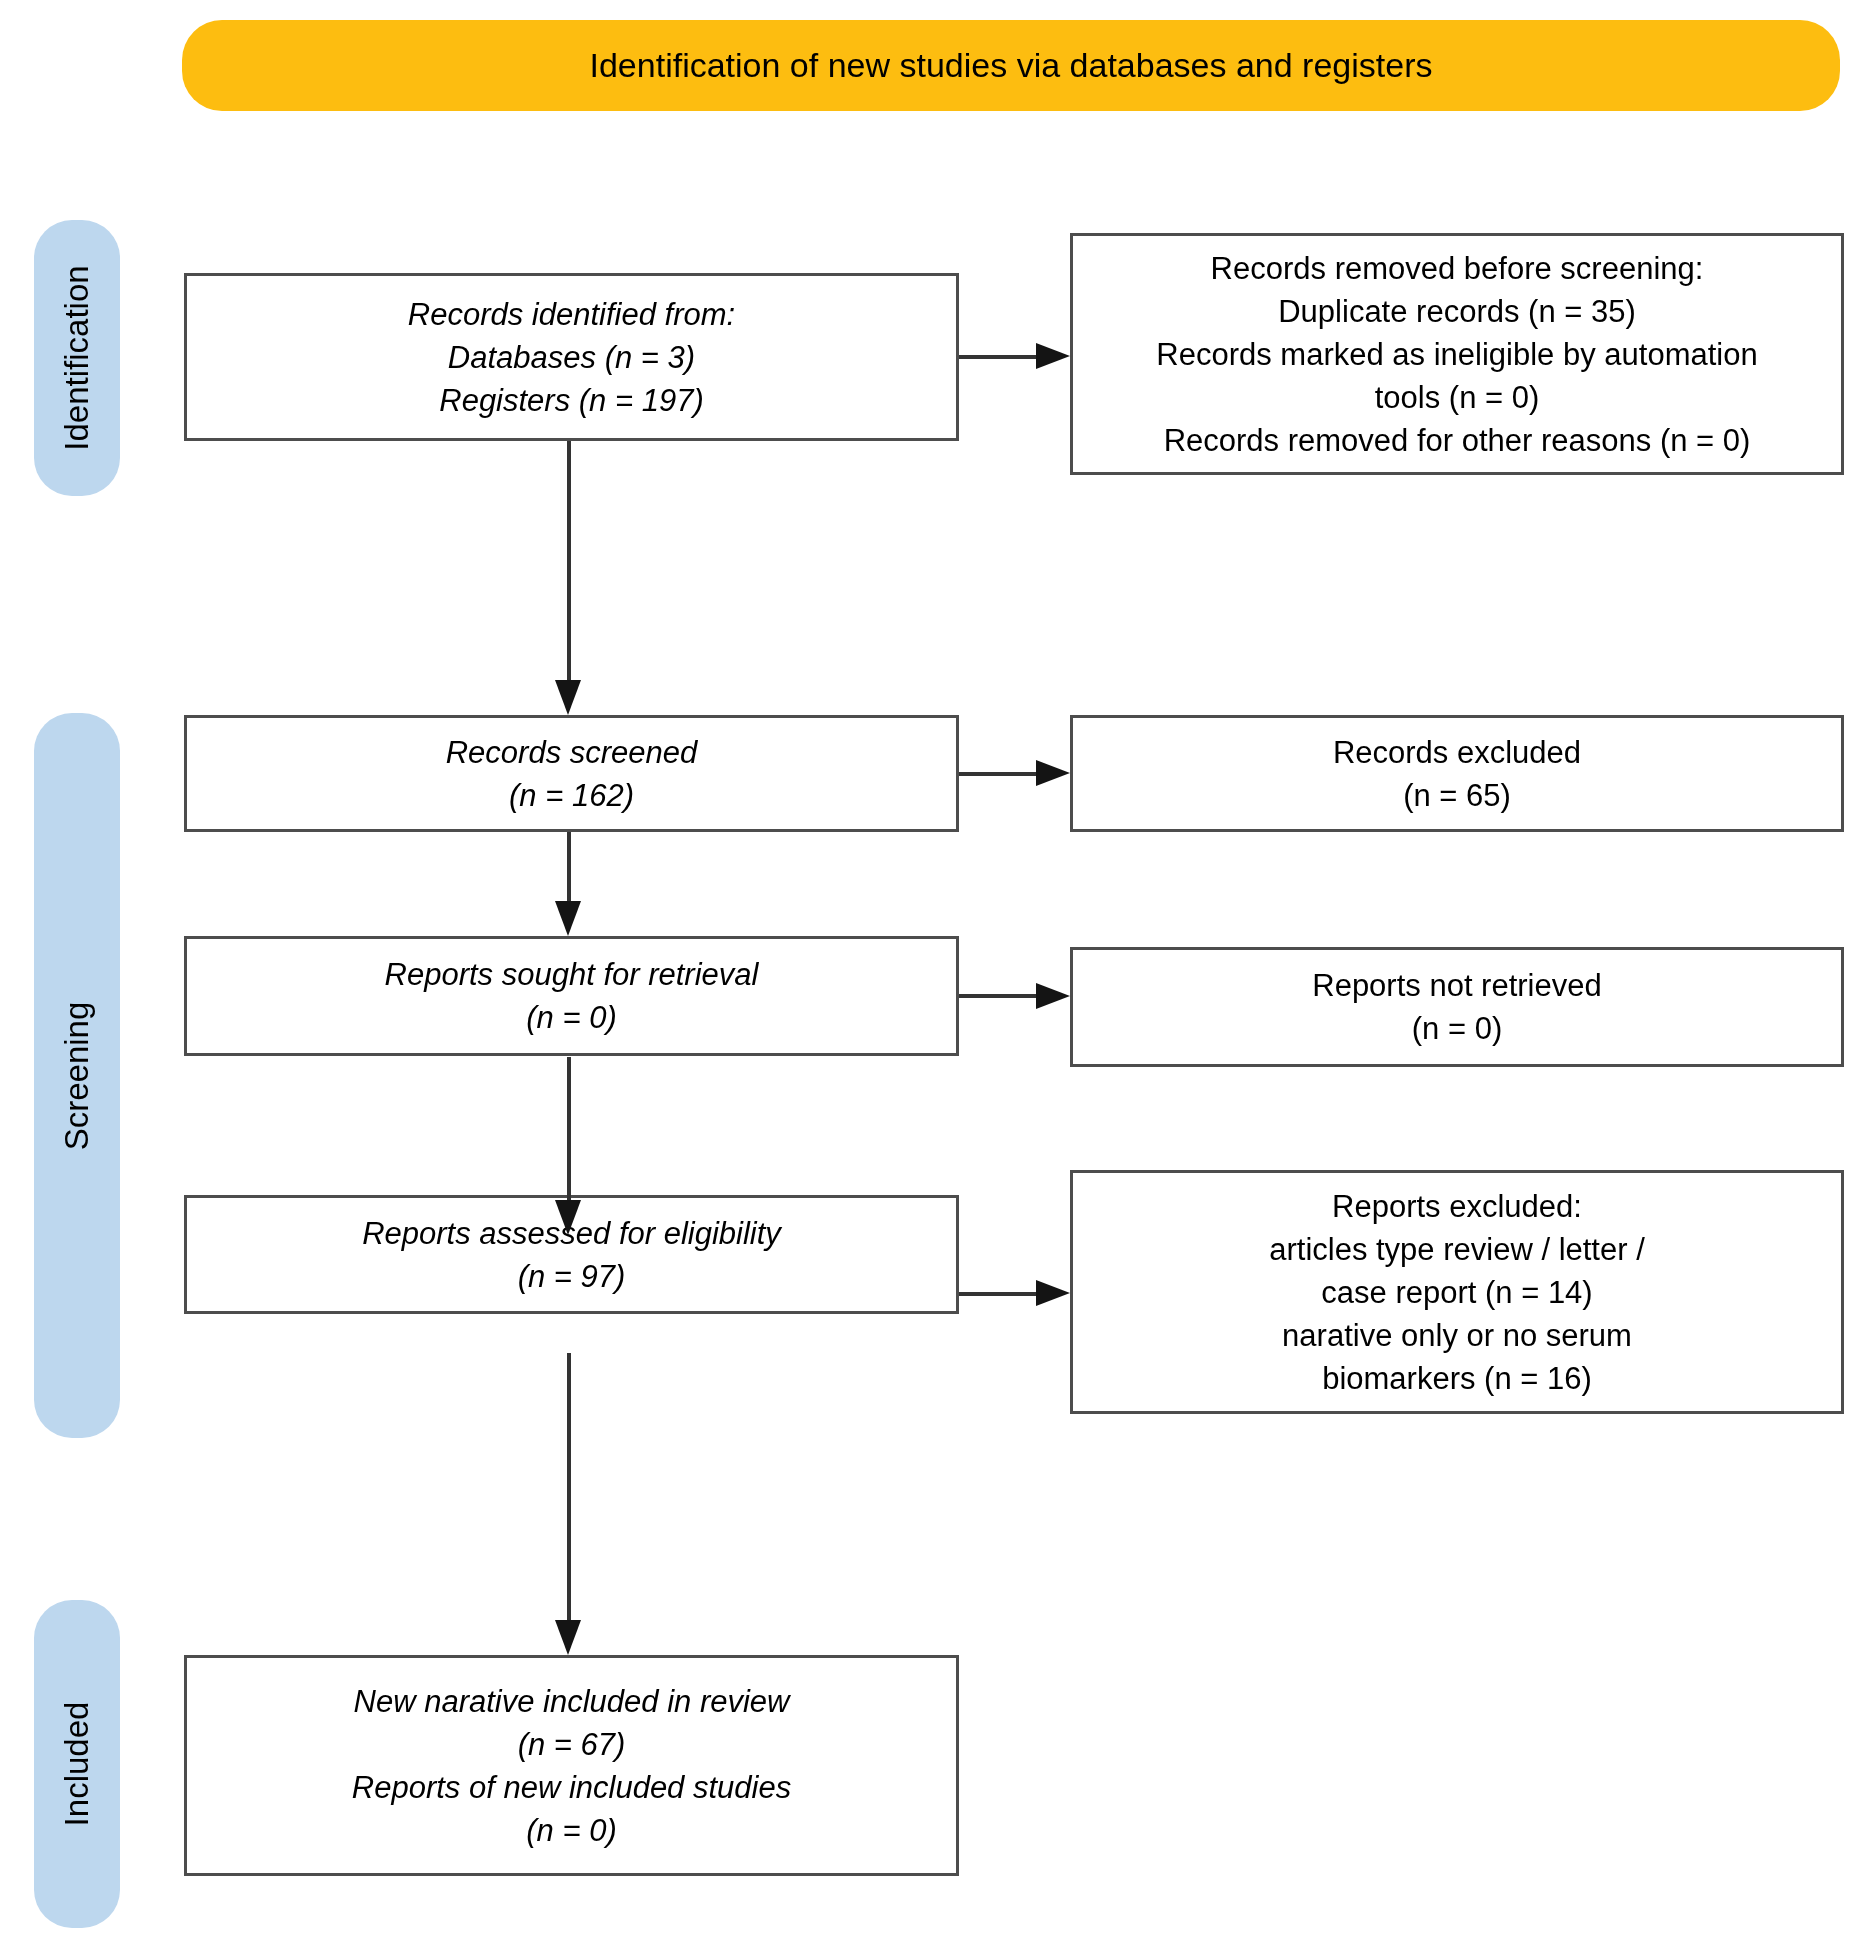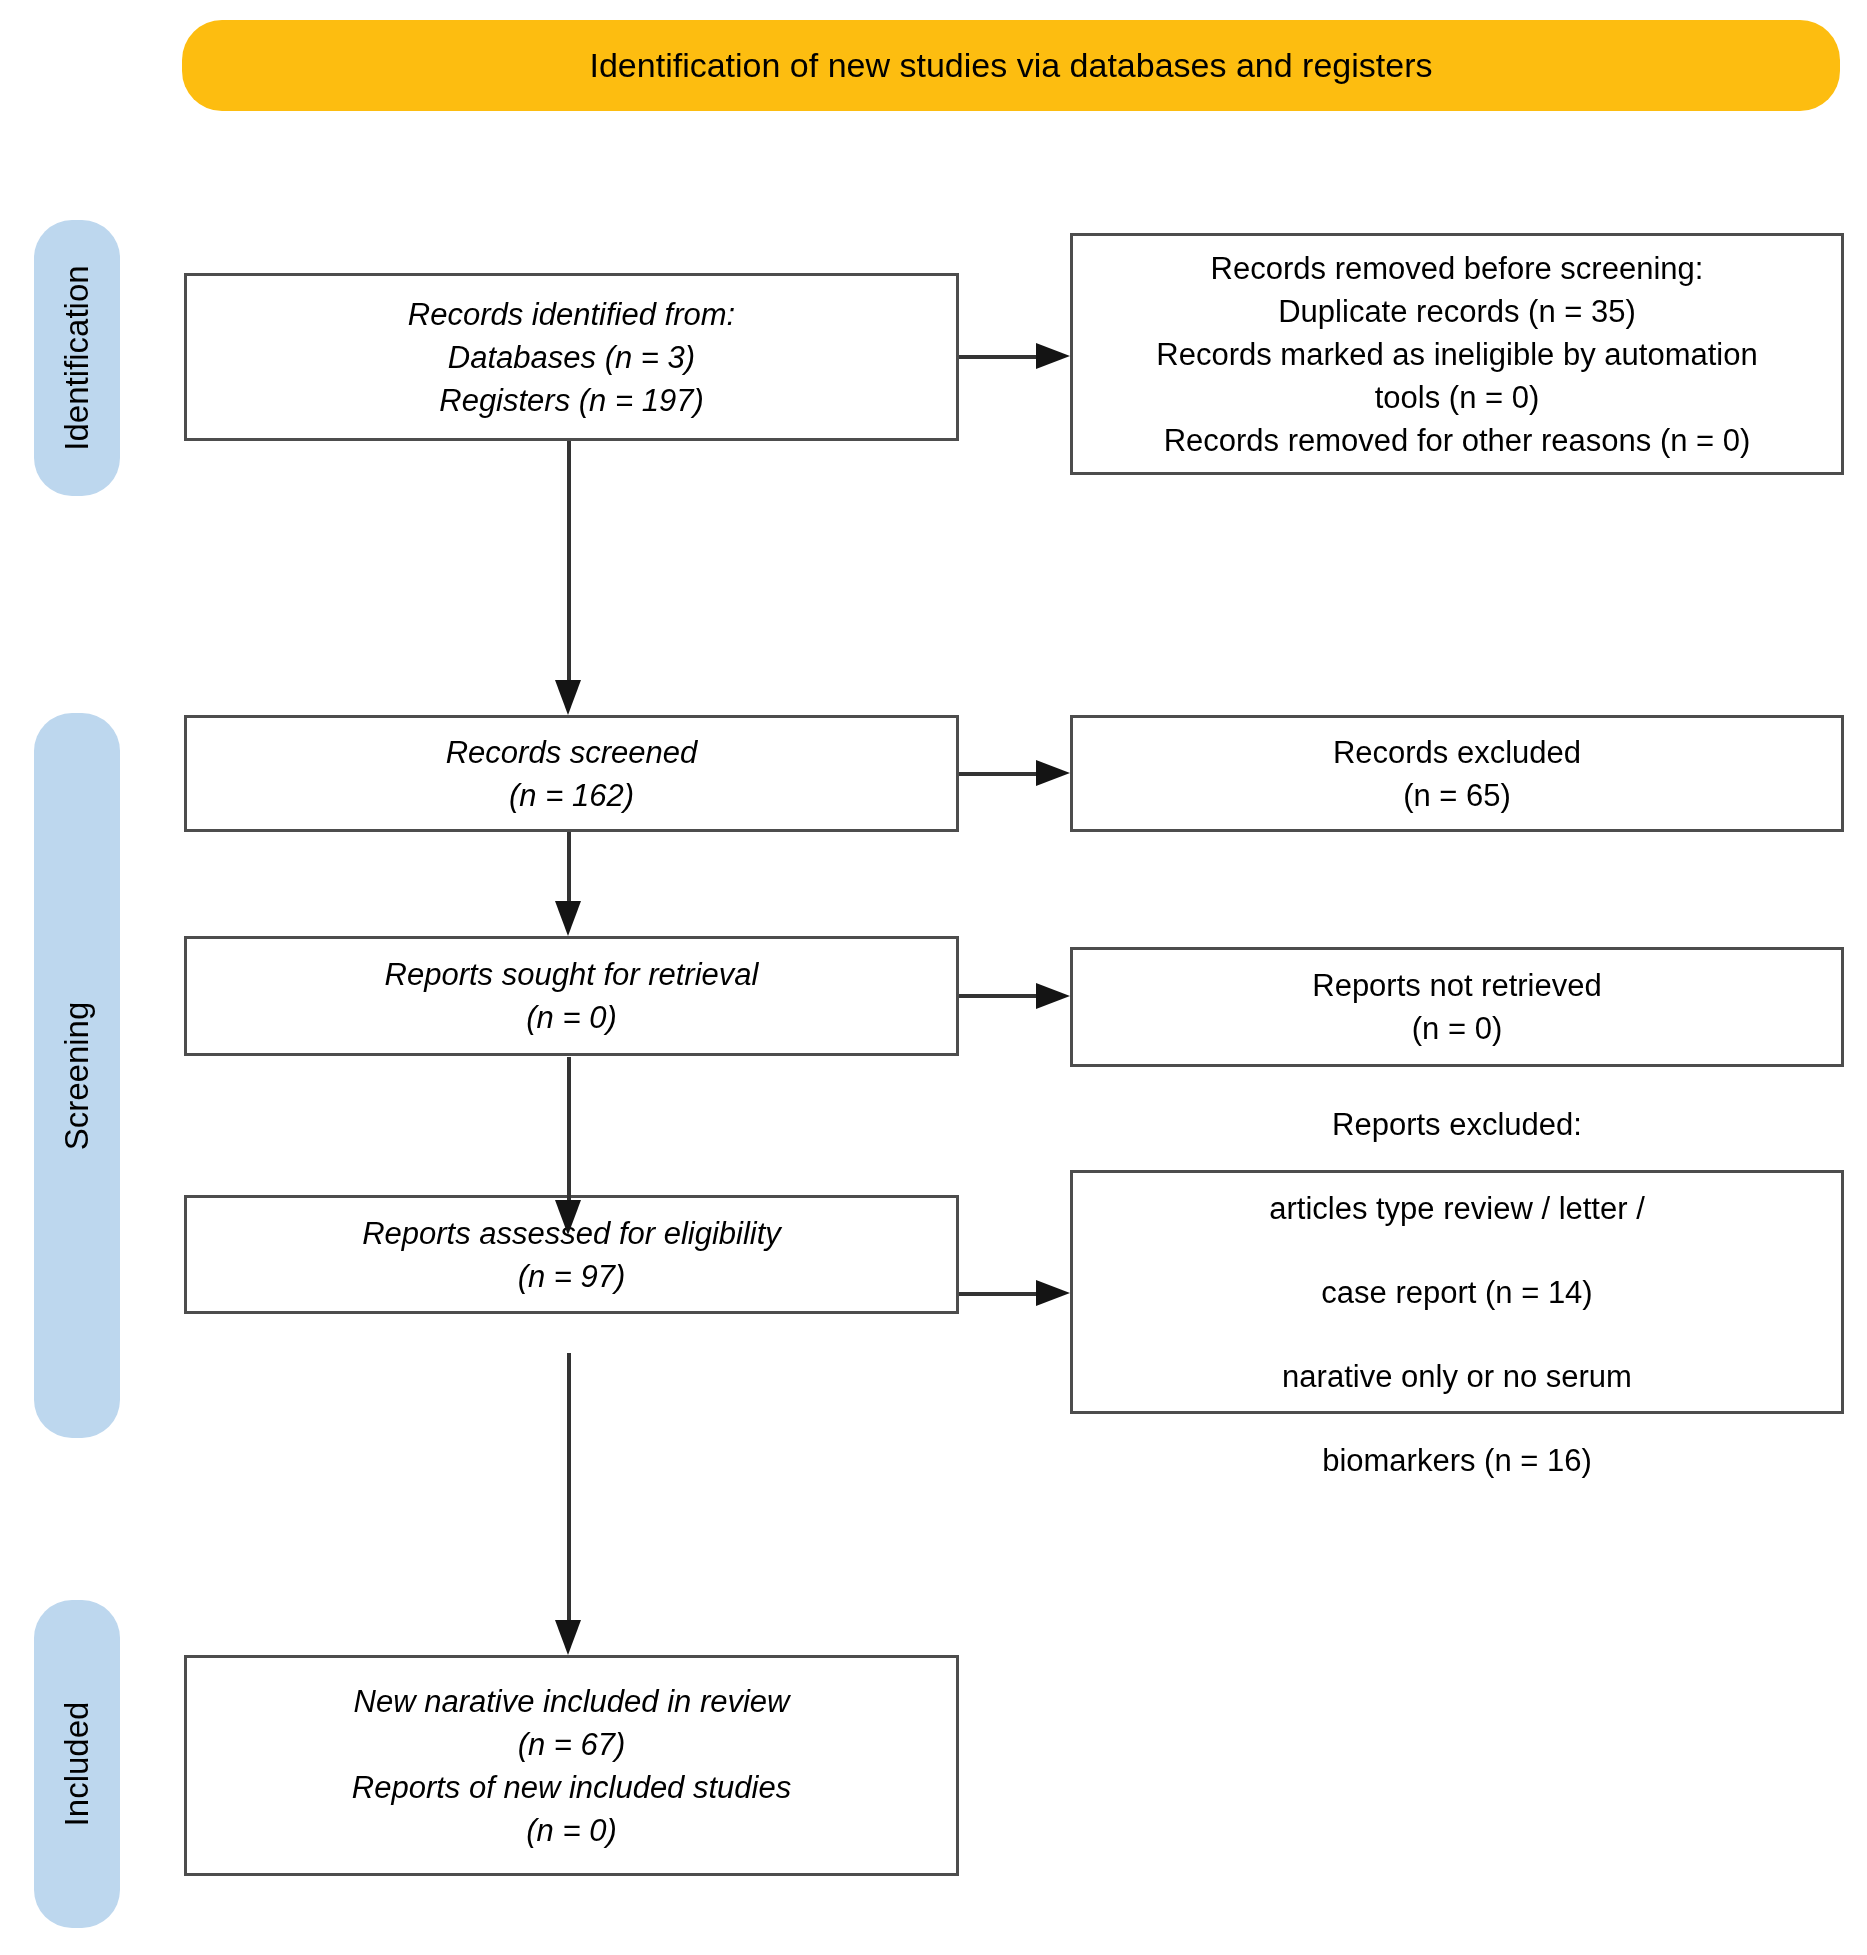--- a/index.html
+++ b/index.html
@@ -43,21 +43,21 @@
   .col-left{left:184px;width:775px;font-style:italic;}
   .col-right{left:1070px;width:774px;}
 
   .box-l1{top:273px;height:168px;}
   .box-r1{top:233px;height:242px;}
   .box-l2{top:715px;height:117px;}
   .box-r2{top:715px;height:117px;}
   .box-l3{top:936px;height:120px;}
   .box-r3{top:947px;height:120px;}
   .box-l4{top:1195px;height:119px;}
-  .box-r4{top:1170px;height:244px;gap:41px;}
+  .box-r4{top:1170px;height:244px;}
   .box-l5{top:1655px;height:221px;}
 
   .vline{position:absolute;left:567px;width:3.9px;background:var(--arrow-line);}
   .vhead{
     position:absolute;left:555px;width:0;height:0;
     border-left:13.7px solid transparent;border-right:13.7px solid transparent;
     border-top:35px solid var(--arrow-head);
   }
   .hline{position:absolute;left:959px;width:77px;height:3.9px;background:var(--arrow-line);}
   .hhead{

